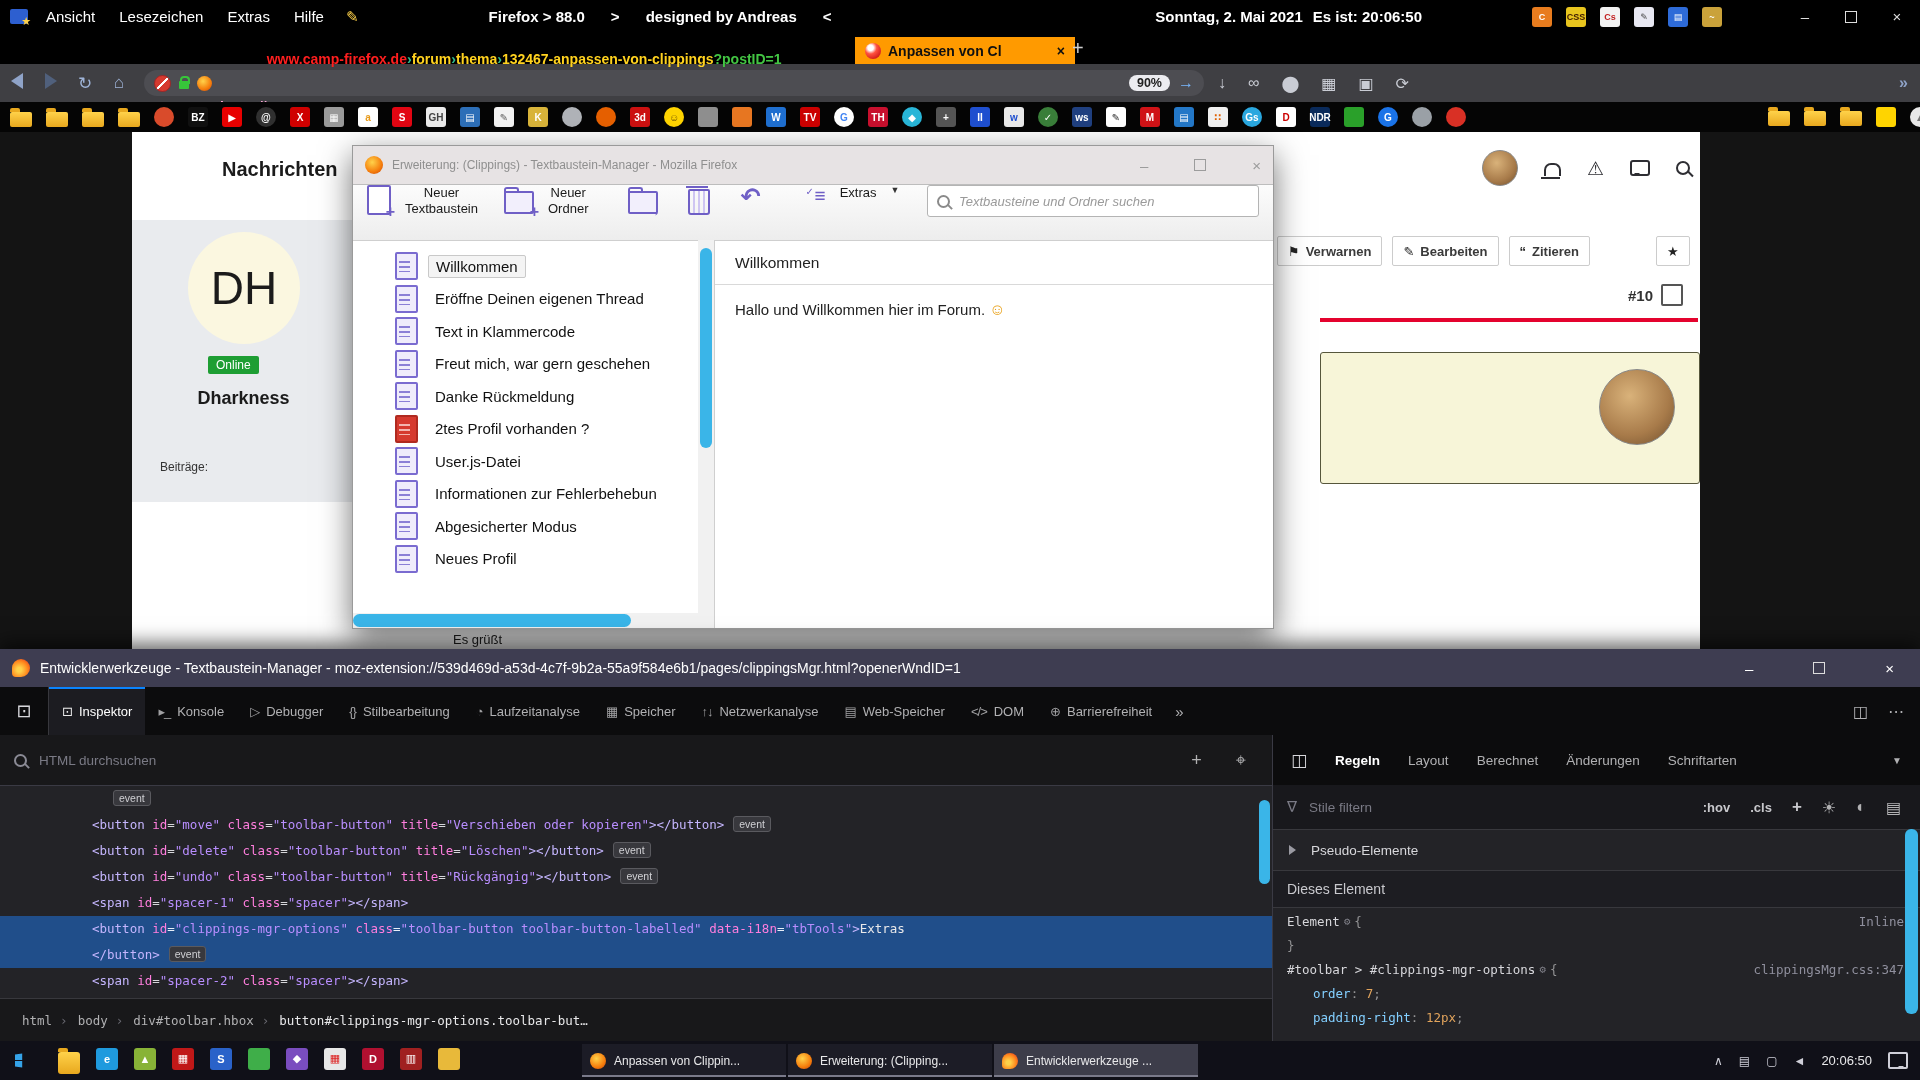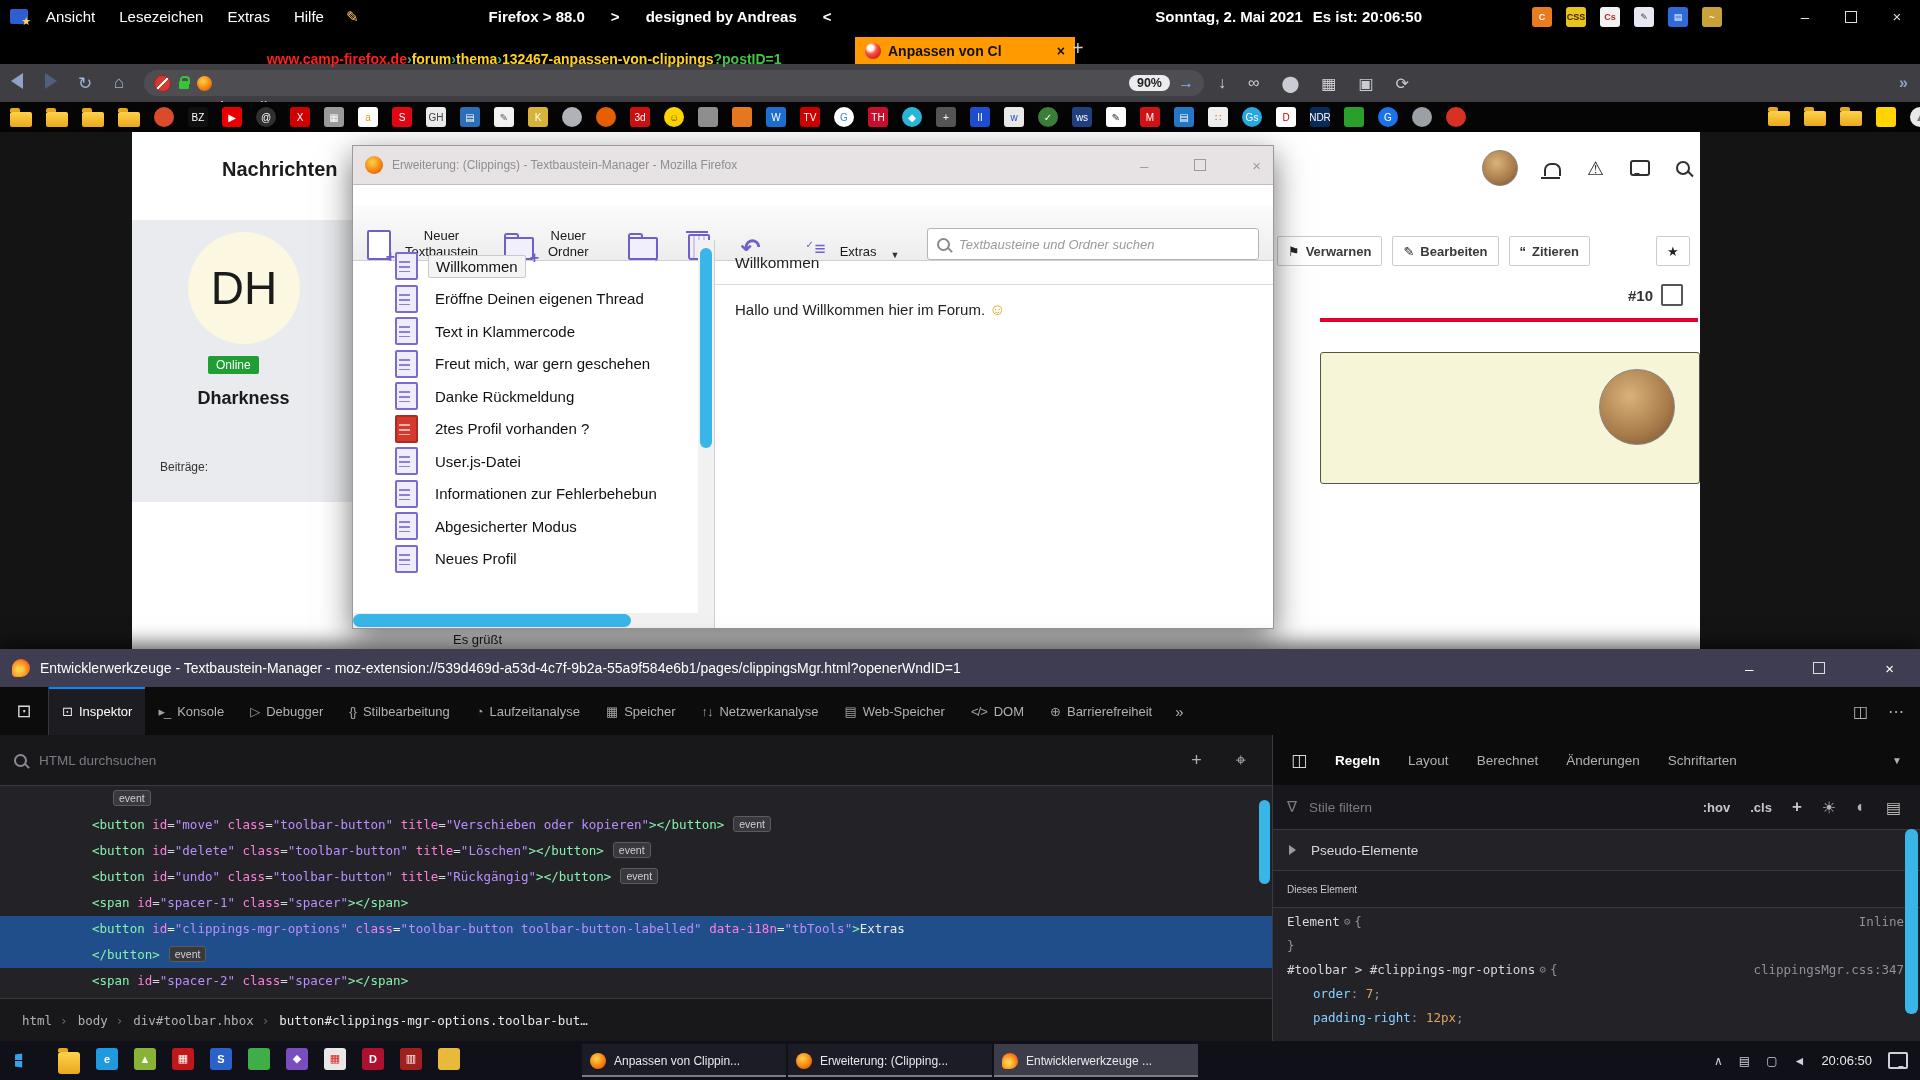--- a/index.html
+++ b/index.html
@@ -42,21 +42,21 @@
   .lock-ic::before{content:"";position:absolute;left:1px;top:-5px;width:6px;height:6px;border:2px solid #37c53a;border-bottom:none;border-radius:4px 4px 0 0;}
   .foxhead-ic{width:15px;height:15px;border-radius:50%;background:radial-gradient(circle at 40% 35%,#ffd24a,#f57d0c 60%,#c2410c);}
   #url-text{display:flex;white-space:nowrap;overflow:hidden;font-weight:bold;}
   #zoom-badge{margin-left:auto;background:#ececf0;color:#222;border-radius:10px;padding:1px 8px;font-size:12.5px;font-weight:bold;}
   .go-arrow{color:#79b8ff;font-size:16px;font-weight:bold;}
   #nav-right{display:flex;gap:22px;margin-left:14px;color:#c9ccd4;font-size:16px;align-items:center;}
   #nav-chevrons{margin-left:auto;margin-right:12px;color:#8fa3c8;font-size:16px;font-weight:bold;}
 
   
   #bmbar{left:0;top:102px;width:1920px;height:30px;background:#050505;display:flex;align-items:center;gap:14px;padding:0 10px;overflow:hidden;}
-  .bm{width:20px;height:20px;flex:0 0 auto;display:flex;align-items:center;justify-content:center;font-size:10px;font-weight:normal;}
+  .bm{width:20px;height:20px;flex:0 0 auto;display:flex;align-items:center;justify-content:center;font-size:10px;font-weight:bold;}
   .bm-sq{border-radius:3px;}
   .bm-ci{border-radius:50%;}
   .bm-fo{position:relative;width:22px;height:15px;background:linear-gradient(#ffd24a,#e8a81e);border-radius:2px;margin-top:4px;}
   .bm-fo::before{content:"";position:absolute;left:0;top:-4px;width:10px;height:4px;background:#e8a81e;border-radius:2px 2px 0 0;}
   #bm-right{margin-left:auto;display:flex;gap:14px;}
 
   
   #pagearea{left:0;top:132px;width:1920px;height:517px;background:#141414;}
   #whitepage{position:absolute;left:132px;top:0;width:1568px;height:517px;background:#fff;}
   #page-header-title{position:absolute;left:90px;top:26px;font-size:20px;color:#1b1b1b;font-weight:bold;}
@@ -86,21 +86,21 @@
   #postbox{position:absolute;left:1188px;top:220px;width:378px;height:130px;background:#f7f5d8;border:1px solid #56563c;border-radius:3px;}
   #postbox .avatar-cat{position:absolute;right:24px;top:16px;width:74px;height:74px;}
   #sig{position:absolute;left:321px;top:500px;font-size:13px;color:#222;}
 
   
   #clipwin{position:absolute;left:352px;top:13px;width:920px;height:482px;background:#fff;border:1px solid #9a9a9a;box-shadow:0 10px 30px rgba(0,0,0,.55);}
   #cw-title{height:38px;background:#e7e3e4;display:flex;align-items:center;gap:9px;padding:0 12px;border-bottom:1px solid #bdbdbd;}
   #cw-title .foxhead-ic{width:18px;height:18px;}
   #cw-title-text{color:#8f8f8f;font-size:12px;}
   #cw-controls{margin-left:auto;display:flex;gap:46px;color:#9c9c9c;font-size:15px;align-items:center;}
-  #cw-toolbar{height:55px;background:linear-gradient(#fcfcfc,#ededed);border-bottom:1px solid #cfcfcf;display:flex;align-items:flex-end;padding:0 14px;gap:14px;margin-top:20px;}
+  #cw-toolbar{height:55px;background:linear-gradient(#fcfcfc,#ededed);border-bottom:1px solid #cfcfcf;display:flex;align-items:flex-start;padding:0 14px;gap:14px;}
   .tb-label{font-size:13px;color:#1a1a1a;text-align:center;line-height:1.25;}
   .tb-doc{width:20px;height:26px;border:2px solid #6f5fc6;border-radius:2px;position:relative;background:#fff;}
   .tb-doc::after{content:"+";position:absolute;right:-6px;bottom:-8px;color:#6f5fc6;font-size:16px;font-weight:bold;}
   .tb-folder{width:26px;height:19px;border:2px solid #6f5fc6;border-radius:2px;position:relative;margin-top:6px;background:#f2effc;}
   .tb-folder::before{content:"";position:absolute;left:-2px;top:-6px;width:11px;height:4px;border:2px solid #6f5fc6;border-bottom:none;border-radius:3px 3px 0 0;}
   .tb-folder.plus::after{content:"+";position:absolute;right:-7px;bottom:-9px;color:#6f5fc6;font-size:16px;font-weight:bold;}
   .tb-folder.arrow::after{content:"→";position:absolute;right:-4px;bottom:-7px;color:#6f5fc6;font-size:14px;font-weight:bold;}
   .tb-trash{width:18px;height:22px;border:2px solid #6f5fc6;border-radius:2px 2px 3px 3px;position:relative;margin-top:4px;
     background:repeating-linear-gradient(90deg,transparent 0 3px,#cfc6f2 3px 5px);}
   .tb-trash::before{content:"";position:absolute;left:-4px;top:-5px;width:22px;height:2px;background:#6f5fc6;}
@@ -148,21 +148,21 @@
   #dt-left{width:1272px;display:flex;flex-direction:column;}
   #dt-searchrow{height:50px;border-bottom:1px solid #3a3a44;display:flex;align-items:center;padding:0 14px;gap:10px;background:#18181a;}
   .lens-dk{width:9px;height:9px;border:2px solid #8a8a95;border-radius:50%;position:relative;flex:0 0 auto;}
   .lens-dk::after{content:"";position:absolute;left:8px;top:9px;width:6px;height:2px;background:#8a8a95;transform:rotate(45deg);}
   #dt-searchrow input{flex:1;background:transparent;border:none;outline:none;color:#d7d7db;font-size:13.5px;font-family:inherit;}
   #dt-searchrow input::placeholder{color:#7a7a85;}
   #dt-searchrow .sr-ic{color:#b1b1b3;font-size:18px;padding:0 12px;}
   #dt-code{flex:1;position:relative;overflow:hidden;background:#232327;font-family:"DejaVu Sans Mono",monospace;font-size:12.5px;line-height:26px;color:#d7d7db;}
   .cl{padding-left:92px;white-space:nowrap;}
   .cl.badge-only{padding-left:104px;}
-  .tk-tag{color:#86efac;}
+  .tk-tag{color:#c4b5fd;}
   .tk-attr{color:#ff7ede;}
   .tk-val{color:#b98eff;}
   .tk-p{color:#d7d7db;}
   .tk-txt{color:#e8e8ea;}
   .tk-badge{display:inline-block;background:#38383d;border:1px solid #5a5a5f;color:#d0d0d4;border-radius:3px;
     font-size:10.5px;line-height:14px;padding:0 5px;margin-left:9px;vertical-align:1px;font-family:"Liberation Sans",sans-serif;}
   #sel-block{background:#204e8a;}
   #sel-block .tk-p{color:#e8eef8;}
   #dt-codescroll{position:absolute;right:0;top:0;width:16px;bottom:0;}
   #dt-codethumb{position:absolute;left:3px;top:14px;width:11px;height:84px;border-radius:6px;background:#3ab5e8;}
@@ -178,21 +178,21 @@
   .rtab.active{color:#fff;font-weight:bold;}
   #dt-rtabs .caret-dn{margin-left:auto;font-size:10px;padding-right:10px;}
   #dt-filterrow{height:44px;background:#18181c;border-bottom:1px solid #38383d;display:flex;align-items:center;padding:0 14px;gap:10px;color:#7a7a85;}
   #dt-filterrow .funnel{font-size:15px;}
   #dt-filterrow input{flex:1;background:transparent;border:none;outline:none;color:#d7d7db;font-size:13.5px;font-family:inherit;}
   #dt-filterrow input::placeholder{color:#7a7a85;}
   .ftog{color:#c8c8cc;font-size:13px;font-weight:bold;padding:0 5px;}
   .fic2{color:#b1b1b3;font-size:16px;padding:0 5px;}
   #dt-pseudo{height:40px;border-bottom:1px solid #38383d;display:flex;align-items:center;gap:10px;padding:0 16px;color:#d7d7db;font-size:13.5px;}
   .tri-sm{width:0;height:0;border:5px solid transparent;border-left:7px solid #9a9aa2;display:inline-block;}
-  #dt-thisel{height:36px;background:#1d1d22;border-bottom:1px solid #38383d;display:flex;align-items:center;padding:0 14px;color:#c9c9ce;font-size:10px;}
+  #dt-thisel{height:36px;background:#1d1d22;border-bottom:1px solid #38383d;display:flex;align-items:center;padding:0 14px;color:#c9c9ce;font-size:14px;}
   #dt-rules{flex:1;overflow:hidden;font-family:"DejaVu Sans Mono",monospace;font-size:12.5px;line-height:24px;color:#939395;padding:2px 0 0 14px;}
   .sel-name{color:#d7d7db;}
   .gear{color:#808089;font-size:11px;padding:0 4px;}
   .rule-head{display:flex;align-items:center;padding-right:16px;}
   .rule-file{margin-left:auto;color:#8f8f9d;}
   .css-prop{padding-left:26px;}
   .css-name{color:#83cfff;}
   .css-val{color:#e2a45c;}
   #dt-rscroll{position:absolute;right:2px;top:94px;width:13px;height:230px;}
   #dt-rthumb{position:absolute;left:0;top:0;width:13px;height:185px;border-radius:6px;background:#3ab5e8;}

